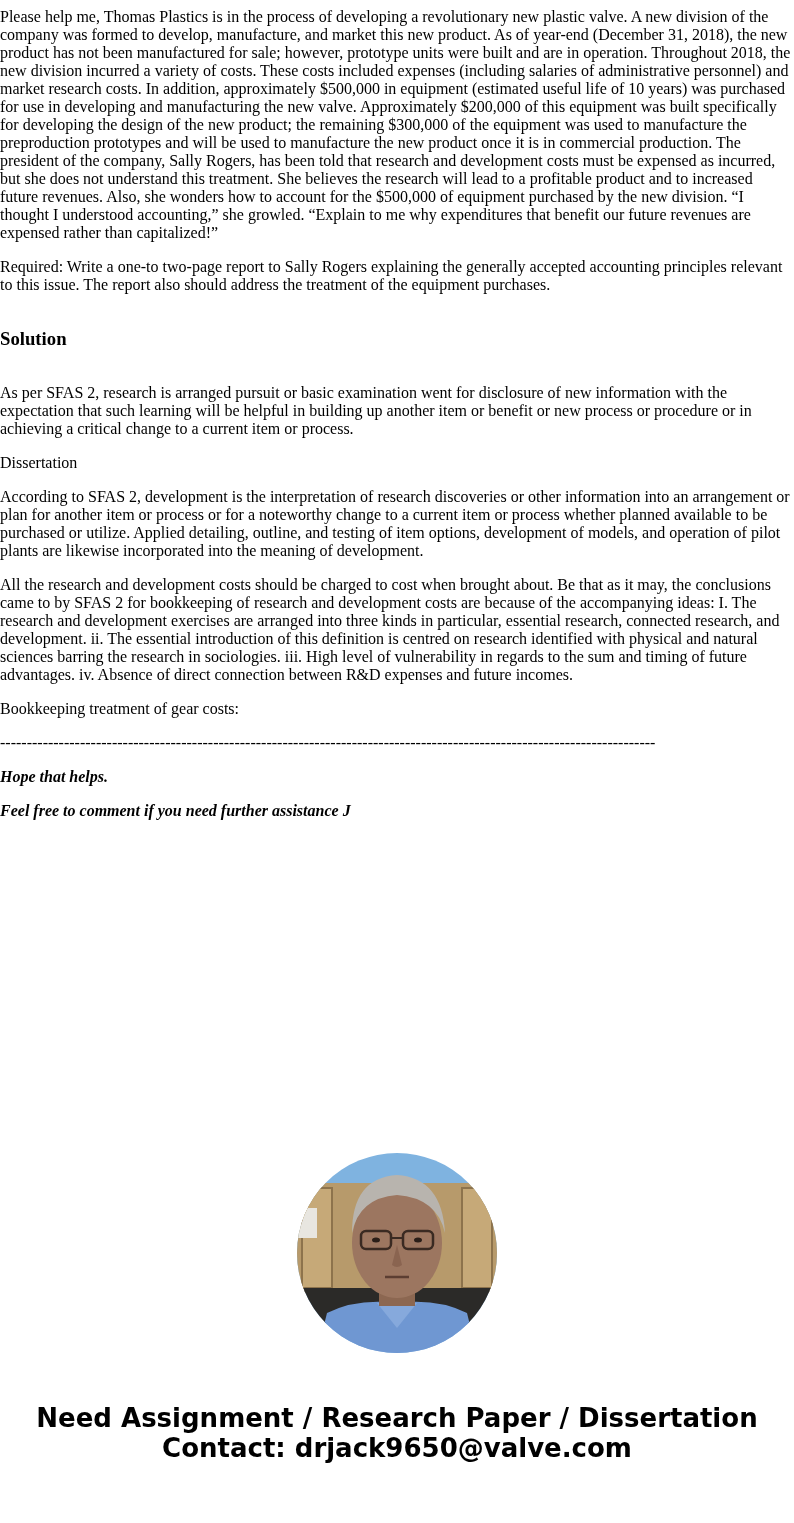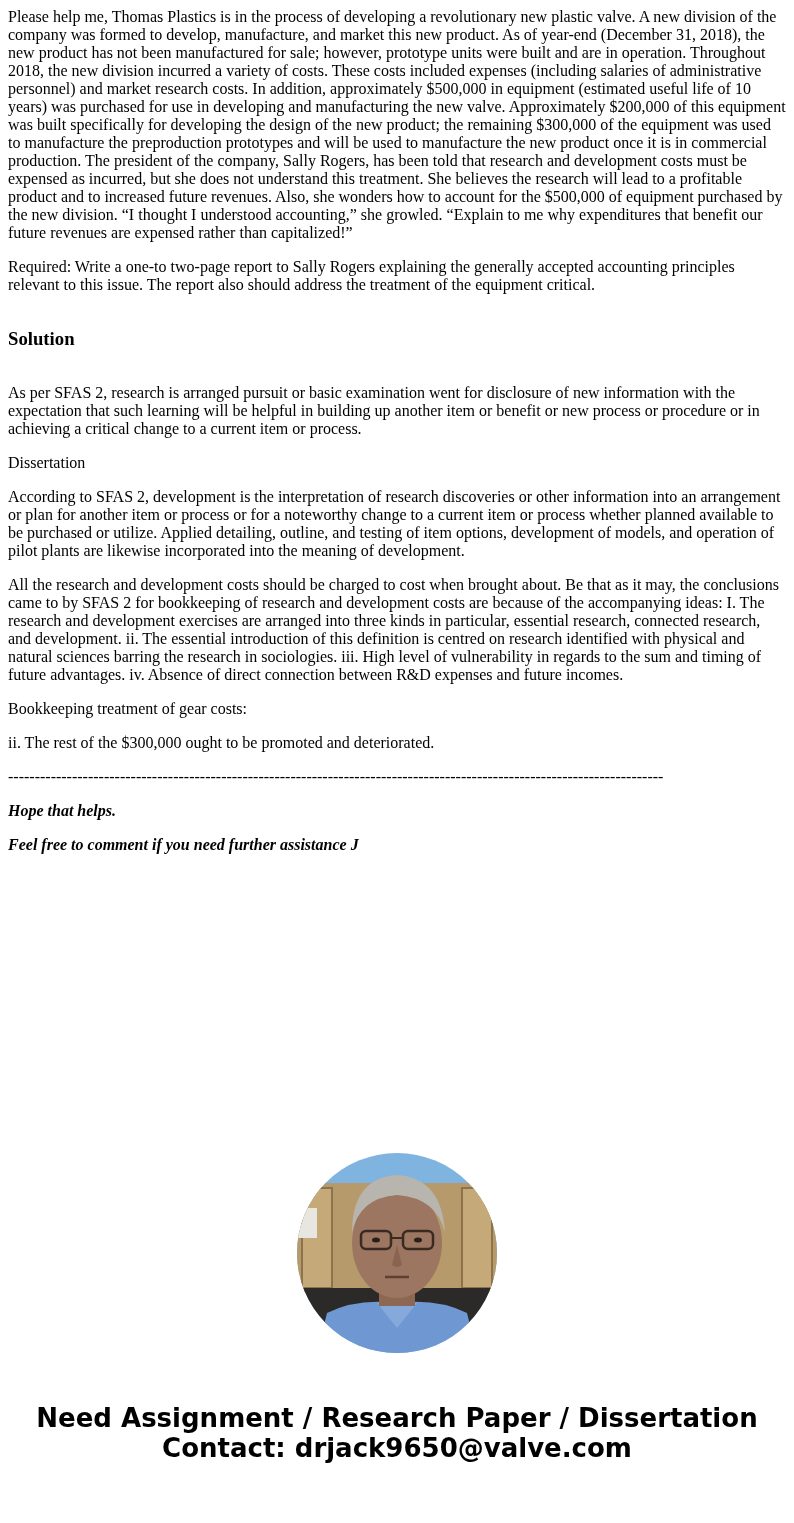--- a/index.html
+++ b/index.html
@@ -11,21 +11,21 @@
       width: 794px;
       height: 1523px;
       position: relative;
       overflow: hidden;
       font-family: "Liberation Serif", serif;
       font-size: 16px;
       line-height: 18px;
       color: #000000;
     }
     .content {
-      padding: 0 8px;
+      padding: 0 0;
     }
     .content p {
       margin: 16px 0;
     }
     .content p.first {
       margin-top: 8px;
     }
     .content h3 {
       font-size: 18.72px;
       font-weight: bold;
@@ -62,33 +62,32 @@
     }
     .promo div {
       margin: 0;
     }
   </style>
 </head>
 <body>
 
 <div class="content">
   <p class="first">Please help me, Thomas Plastics is in the process of developing a revolutionary new plastic valve. A new division of the company was formed to develop, manufacture, and market this new product. As of year-end (December 31, 2018), the new product has not been manufactured for sale; however, prototype units were built and are in operation. Throughout 2018, the new division incurred a variety of costs. These costs included expenses (including salaries of administrative personnel) and market research costs. In addition, approximately $500,000 in equipment (estimated useful life of 10 years) was purchased for use in developing and manufacturing the new valve. Approximately $200,000 of this equipment was built specifically for developing the design of the new product; the remaining $300,000 of the equipment was used to manufacture the preproduction prototypes and will be used to manufacture the new product once it is in commercial production. The president of the company, Sally Rogers, has been told that research and development costs must be expensed as incurred, but she does not understand this treatment. She believes the research will lead to a profitable product and to increased future revenues. Also, she wonders how to account for the $500,000 of equipment purchased by the new division. “I thought I understood accounting,” she growled. “Explain to me why expenditures that benefit our future revenues are expensed rather than capitalized!”</p>
-  <p>Required: Write a one-to two-page report to Sally Rogers explaining the generally accepted accounting principles relevant to this issue. The report also should address the treatment of the equipment critical.</p>
+  <p>Required: Write a one-to two-page report to Sally Rogers explaining the generally accepted accounting principles relevant to this issue. The report also should address the treatment of the equipment purchases.</p>
 
   <h3>Solution</h3>
 
   <p>As per SFAS 2, research is arranged pursuit or basic examination went for disclosure of new information with the expectation that such learning will be helpful in building up another item or benefit or new process or procedure or in achieving a critical change to a current item or process.</p>
 
   <p>Dissertation</p>
   <p>According to SFAS 2, development is the interpretation of research discoveries or other information into an arrangement or plan for another item or process or for a noteworthy change to a current item or process whether planned available to be purchased or utilize. Applied detailing, outline, and testing of item options, development of models, and operation of pilot plants are likewise incorporated into the meaning of development.</p>
 
   <p>All the research and development costs should be charged to cost when brought about. Be that as it may, the conclusions came to by SFAS 2 for bookkeeping of research and development costs are because of the accompanying ideas: I. The research and development exercises are arranged into three kinds in particular, essential research, connected research, and development. ii. The essential introduction of this definition is centred on research identified with physical and natural sciences barring the research in sociologies. iii. High level of vulnerability in regards to the sum and timing of future advantages. iv. Absence of direct connection between R&amp;D expenses and future incomes.</p>
 
   <p>Bookkeeping treatment of gear costs:</p>
-  <p>ii. The rest of the $300,000 ought to be promoted and deteriorated.</p>
 
   <p>---------------------------------------------------------------------------------------------------------------------------</p>
 
   <p class="bi">Hope that helps.</p>
   <p class="bi">Feel free to comment if you need further assistance J</p>
 </div>
 
 <div class="avatar-wrap">
   <svg width="200" height="200" viewBox="0 0 200 200">
 

